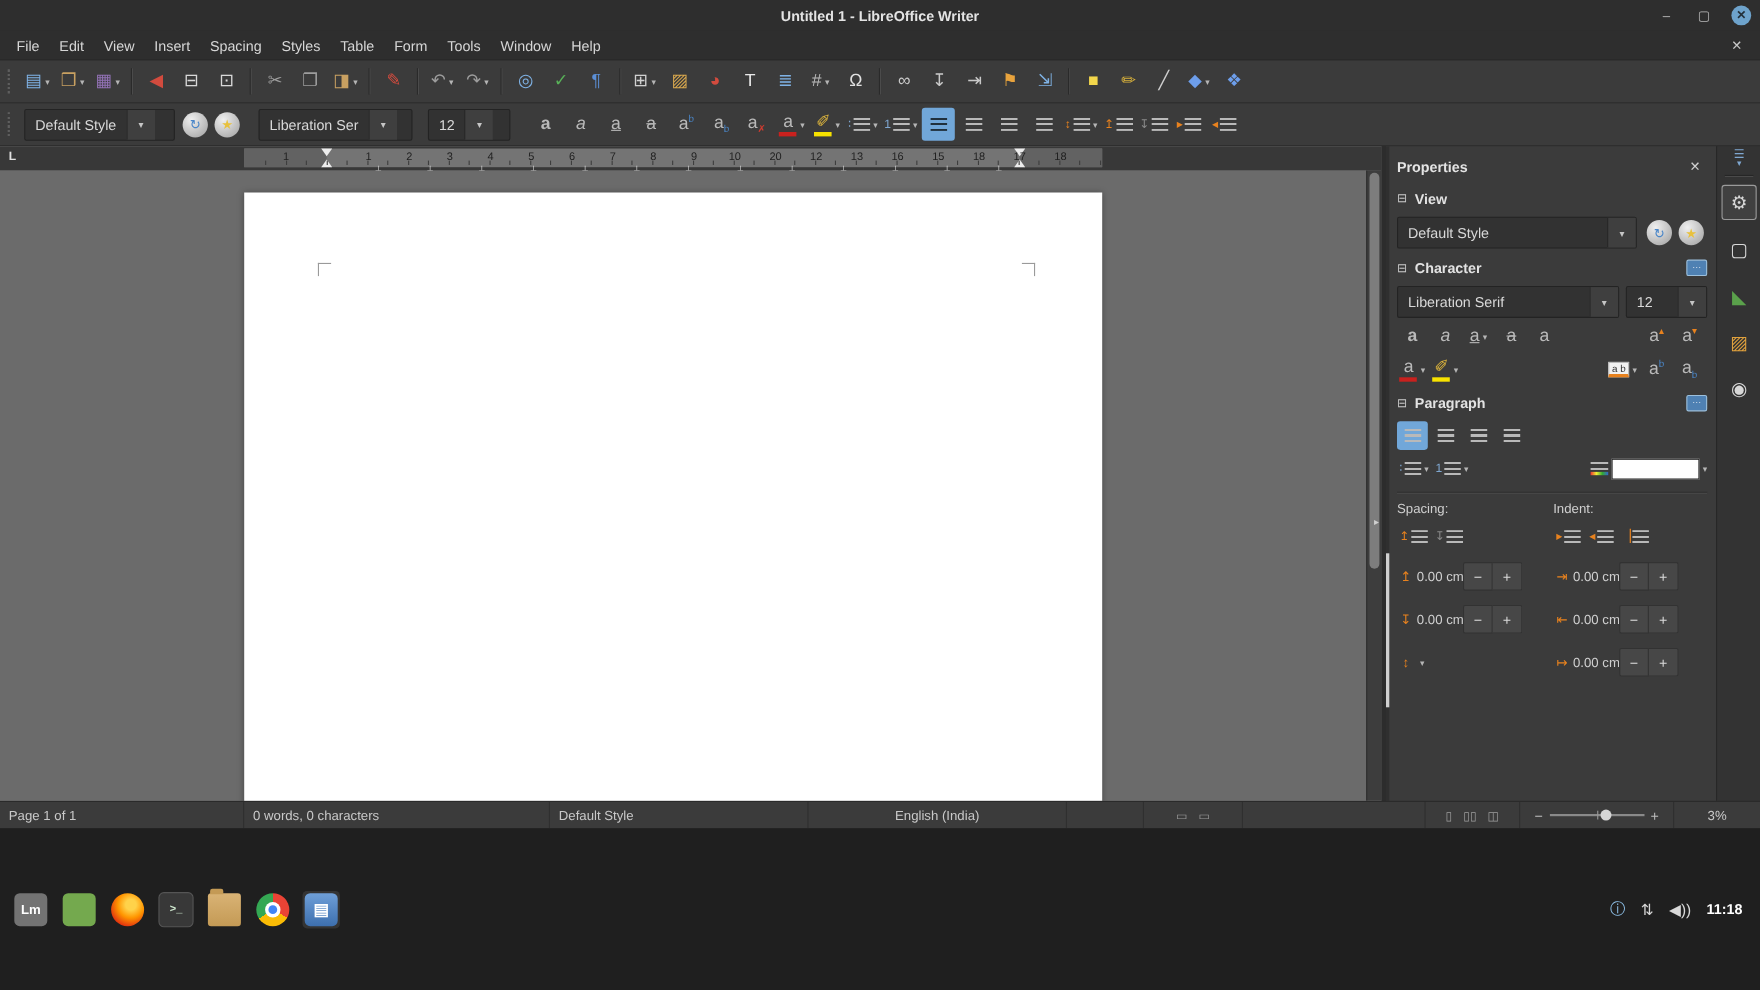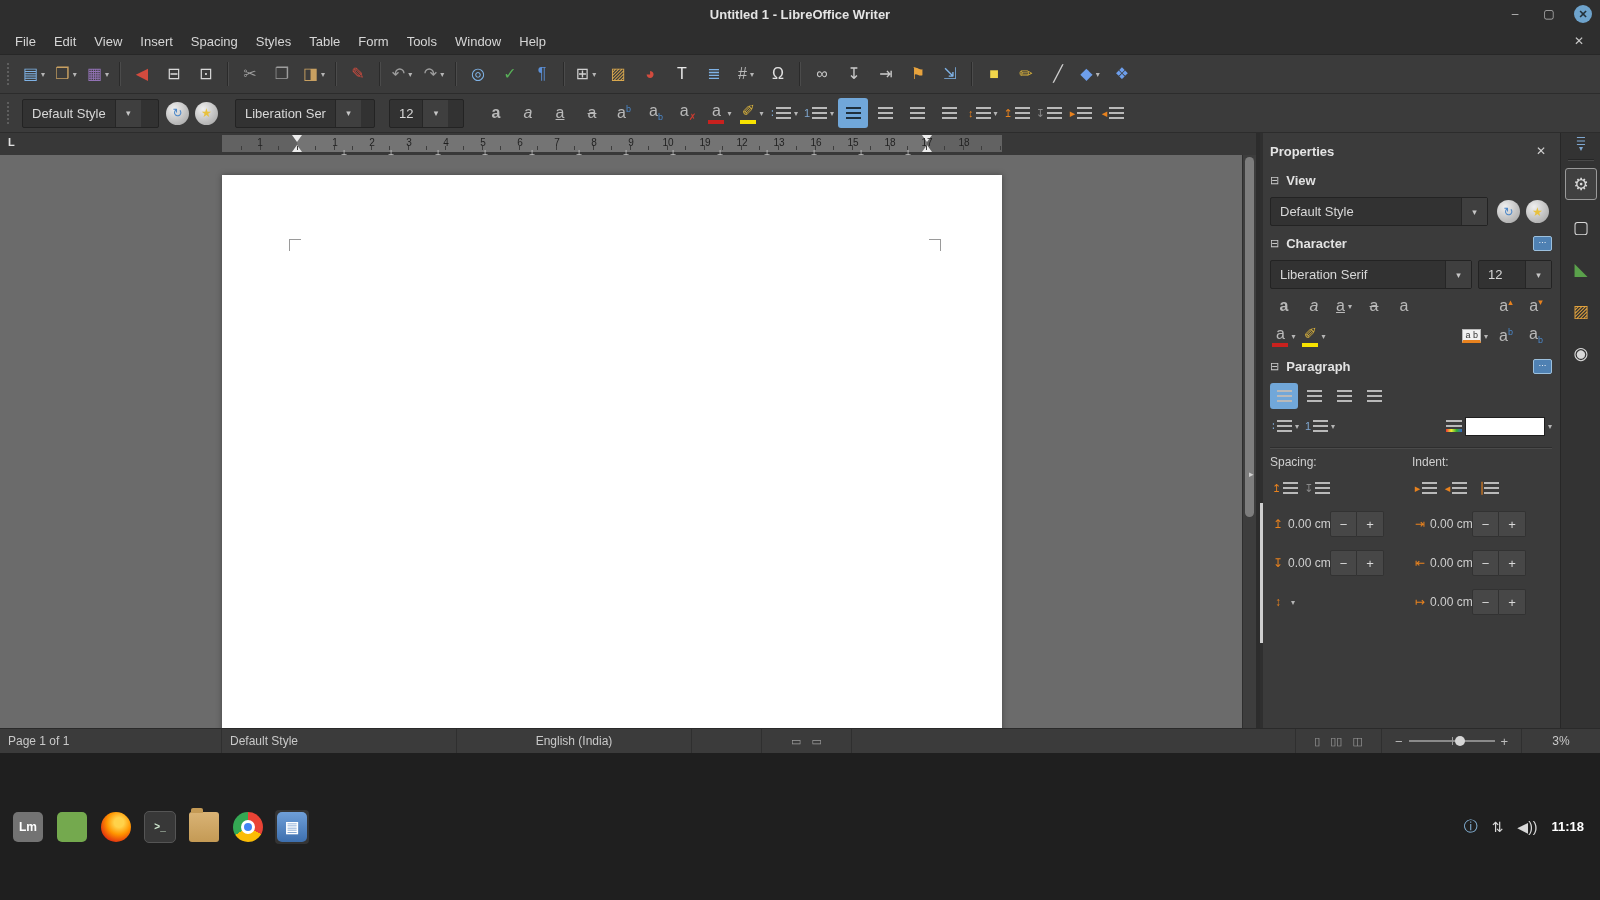--- a/index.html
+++ b/index.html
@@ -418,21 +418,21 @@
             <span class="ruler-num" style="left: 113px;">1</span>
             <span class="ruler-num" style="left: 150px;">2</span>
             <span class="ruler-num" style="left: 187px;">3</span>
             <span class="ruler-num" style="left: 224px;">4</span>
             <span class="ruler-num" style="left: 261px;">5</span>
             <span class="ruler-num" style="left: 298px;">6</span>
             <span class="ruler-num" style="left: 335px;">7</span>
             <span class="ruler-num" style="left: 372px;">8</span>
             <span class="ruler-num" style="left: 409px;">9</span>
             <span class="ruler-num" style="left: 446px;">10</span>
-            <span class="ruler-num" style="left: 483px;">19</span>
+            <span class="ruler-num" style="left: 483px;">20</span>
             <span class="ruler-num" style="left: 520px;">12</span>
             <span class="ruler-num" style="left: 557px;">13</span>
             <span class="ruler-num" style="left: 594px;">16</span>
             <span class="ruler-num" style="left: 631px;">15</span>
             <span class="ruler-num" style="left: 668px;">18</span>
             <span class="ruler-num" style="left: 705px;">17</span>
             <span class="ruler-num" style="left: 742px;">18</span>
             <span class="ruler-tick" style="left: 19px;"></span>
             <span class="ruler-tick" style="left: 37.5px;"></span>
             <span class="ruler-tick" style="left: 56px;"></span>
@@ -741,20 +741,21 @@
           <div class="deck-tab">▢</div>
           <div class="deck-tab" style="color: rgb(90, 161, 75);">◣</div>
           <div class="deck-tab" style="color: rgb(224, 161, 61);">▨</div>
           <div class="deck-tab">◉</div>
         </div>
     </div>
   </div>
 
   <div class="statusbar">
     <div class="st-cell" style="width:222px">Page 1 of 1</div>
+    <div class="st-cell" style="width:278px">0 words, 0 characters</div>
     <div class="st-cell" style="width:235px">Default Style</div>
     <div class="st-cell" style="width:235px;justify-content:center">English (India)</div>
     <div class="st-cell" style="width:70px"></div>
     <div class="st-cell" style="width:90px;justify-content:center">
         <span class="st-ic">▭</span>
         <span class="st-ic">▭</span>
       </div>
     <div class="st-cell" style="flex:1"></div>
     <div class="st-cell" style="width:86px;justify-content:center">
         <span class="st-ic">▯</span>

